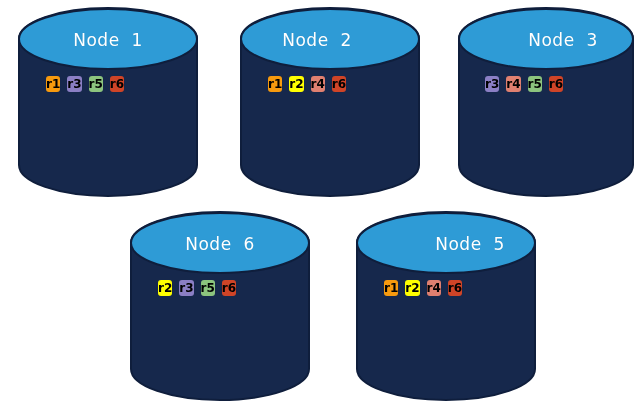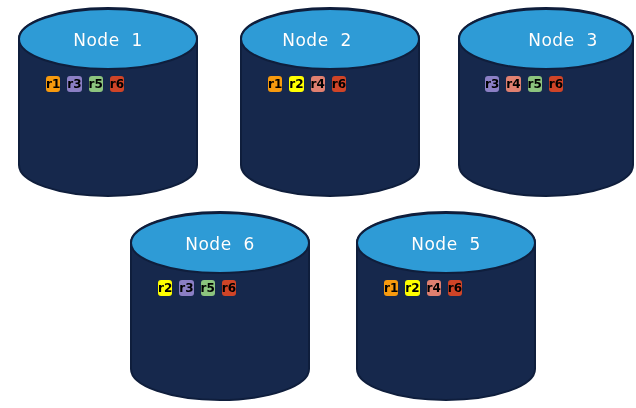--- a/index.html
+++ b/index.html
@@ -146,21 +146,21 @@
           <span class="replica-label">r3</span>
         </div>
         <div class="replica-bar" style="background: rgb(140, 196, 126);">
           <span class="replica-label">r5</span>
         </div>
         <div class="replica-bar" style="background: rgb(207, 68, 39);">
           <span class="replica-label">r6</span>
         </div>
       </div>
     </div>
-    <div class="node" style="left: 348px; top: 212px; width: 180px; height: 188px;">
+    <div class="node" style="left: 348px; top: 212px; width: 180px; height: 188px; padding-left: 48px;">
       <svg class="node-svg" width="180" height="188" viewBox="0 0 180 188">
         <path d="M 1,31 L 1,157 A 89,31 0 0 0 179,157 L 179,31 A 89,31 0 0 0 1,31 Z" fill="#16284C" stroke="#0F1E3C" stroke-width="2"></path>
         <ellipse cx="90" cy="31" rx="89" ry="30" fill="#2E9BD6" stroke="#0F1E3C" stroke-width="2"></ellipse>
       </svg>
       <div class="node-label" style="top: 22px;">Node  5</div>
       <div class="replica-stack" style="top: 68px; padding-left: 28px; padding-right: 28px; gap: 7px;">
         <div class="replica-bar" style="background: rgb(247, 154, 14);">
           <span class="replica-label">r1</span>
         </div>
         <div class="replica-bar" style="background: rgb(255, 255, 0);">

